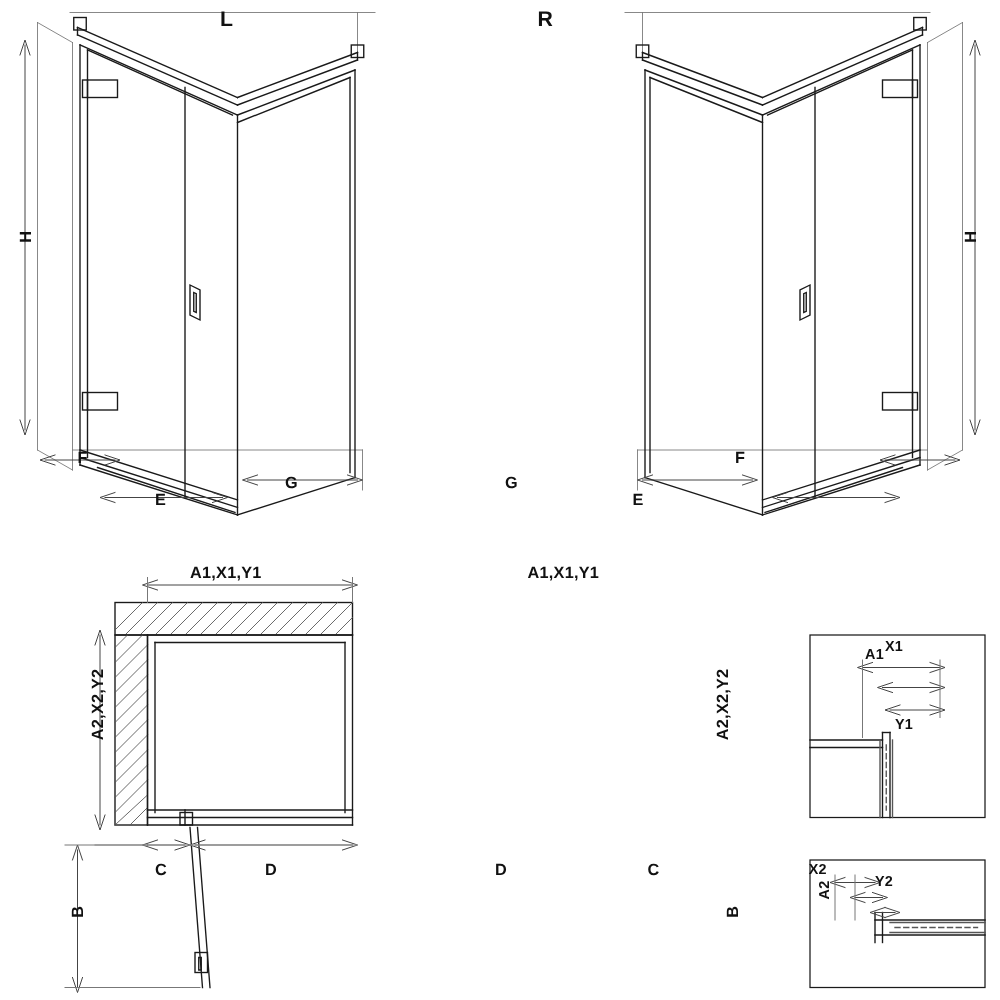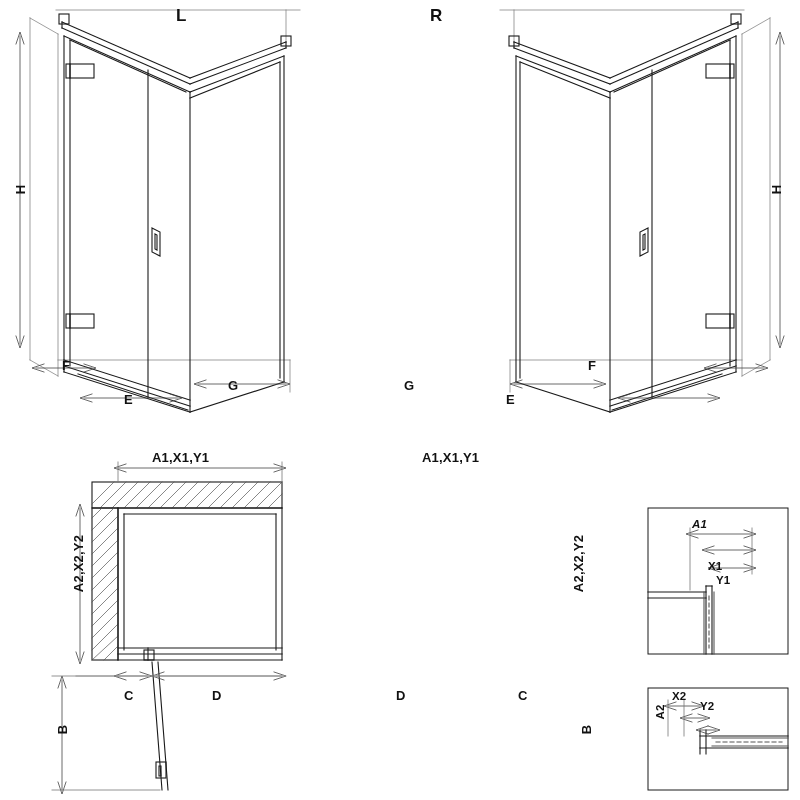--- a/index.html
+++ b/index.html
@@ -401,21 +401,21 @@
   <div class="lbl" style="left:124px; top:688px;">C</div>
   <div class="lbl" style="left:212px; top:688px;">D</div>
   <div class="lbl rot" style="left:48px; top:722px; width:28px; text-align:center;">B</div>
 
   <div class="lbl" style="left:422px; top:450px;">A1,X1,Y1</div>
   <div class="lbl rot" style="left:518px; top:556px; width:120px; text-align:center;">A2,X2,Y2</div>
   <div class="lbl" style="left:396px; top:688px;">D</div>
   <div class="lbl" style="left:518px; top:688px;">C</div>
   <div class="lbl rot" style="left:572px; top:722px; width:28px; text-align:center;">B</div>
 
-  <div class="lbl small" style="left:692px; top:518px;font-style:italic;">A1</div>
-  <div class="lbl small" style="left:708px; top:560px;">X1</div>
+  <div class="lbl small" style="left:692px; top:518px;">A1</div>
+  <div class="lbl small" style="left:708px; top:512px;">X1</div>
   <div class="lbl small" style="left:716px; top:574px;">Y1</div>
 
   <div class="lbl small rot" style="left:646px; top:706px; width:28px; text-align:center;">A2</div>
-  <div class="lbl small" style="left:672px; top:690px;">X2</div>
+  <div class="lbl small" style="left:647px; top:690px;">X2</div>
   <div class="lbl small" style="left:700px; top:700px;text-align:right;">Y2</div>
 
 </div>
 
 </body></html>

